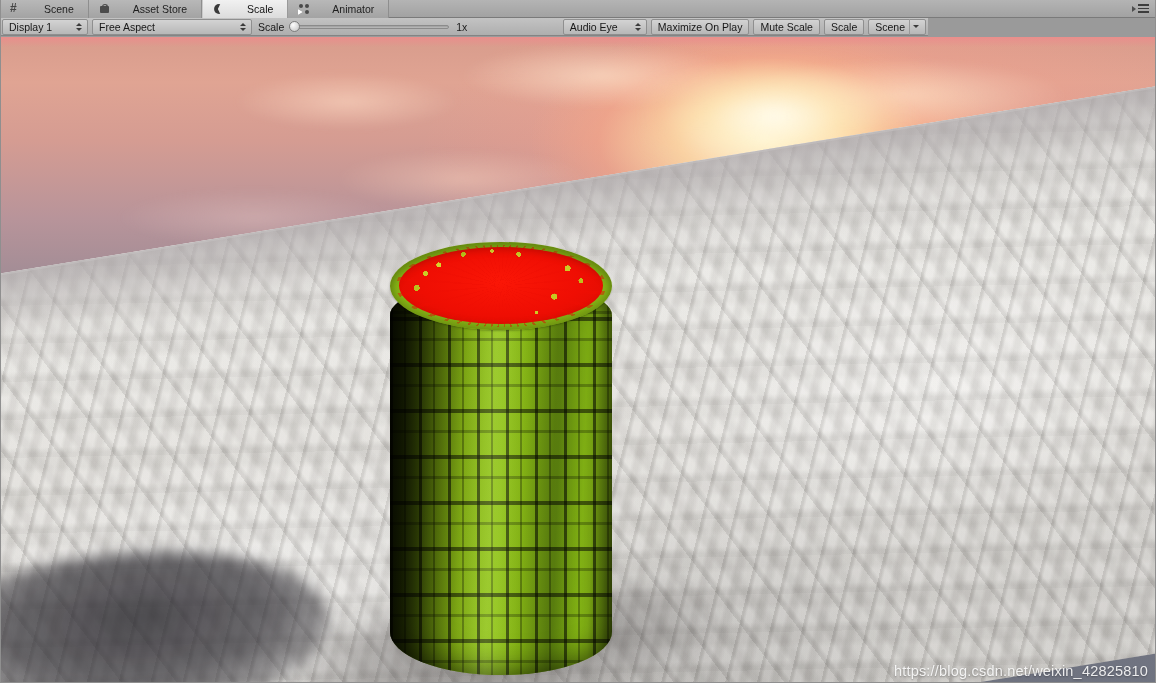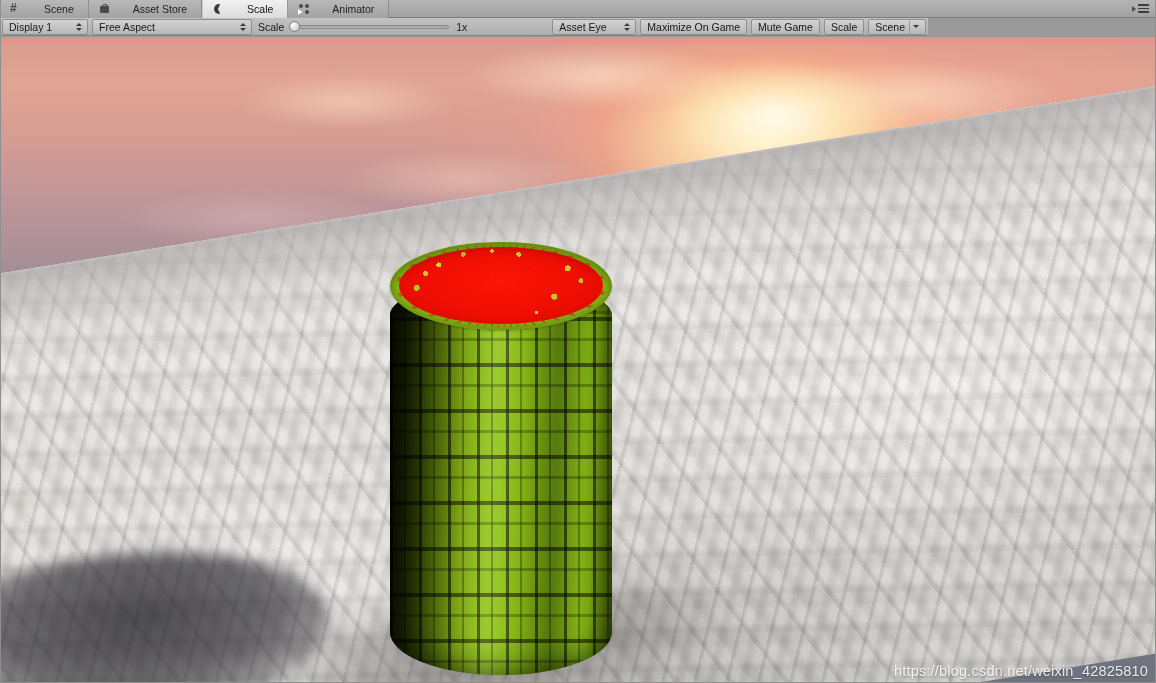--- a/index.html
+++ b/index.html
@@ -613,33 +613,33 @@
       <span class="slider">
         <span class="slider-track"></span>
         <span class="slider-thumb"></span>
       </span>
       <span class="scale-value">1x</span>
     </div>
 
     <div class="tb-spring"></div>
 
     <div class="tb-btn tb-popup" style="width:84px;">
-      <span>Asset Eye</span>
+      <span>Audio Eye</span>
       <span class="updown">
           <i class="up"></i>
           <i class="dn"></i>
         </span>
     </div>
 
     <div class="tb-sep"></div>
 
-    <div class="tb-btn">Maximize On Game</div>
+    <div class="tb-btn">Maximize On Play</div>
     <div class="tb-sep"></div>
 
-    <div class="tb-btn">Mute Game</div>
+    <div class="tb-btn">Mute Scale</div>
     <div class="tb-sep"></div>
 
     <div class="tb-btn">Scale</div>
     <div class="tb-sep"></div>
 
     <div class="tb-btn">
       <span>Scene</span>
       <span class="tb-dropcaret">
           <i></i>
         </span>

